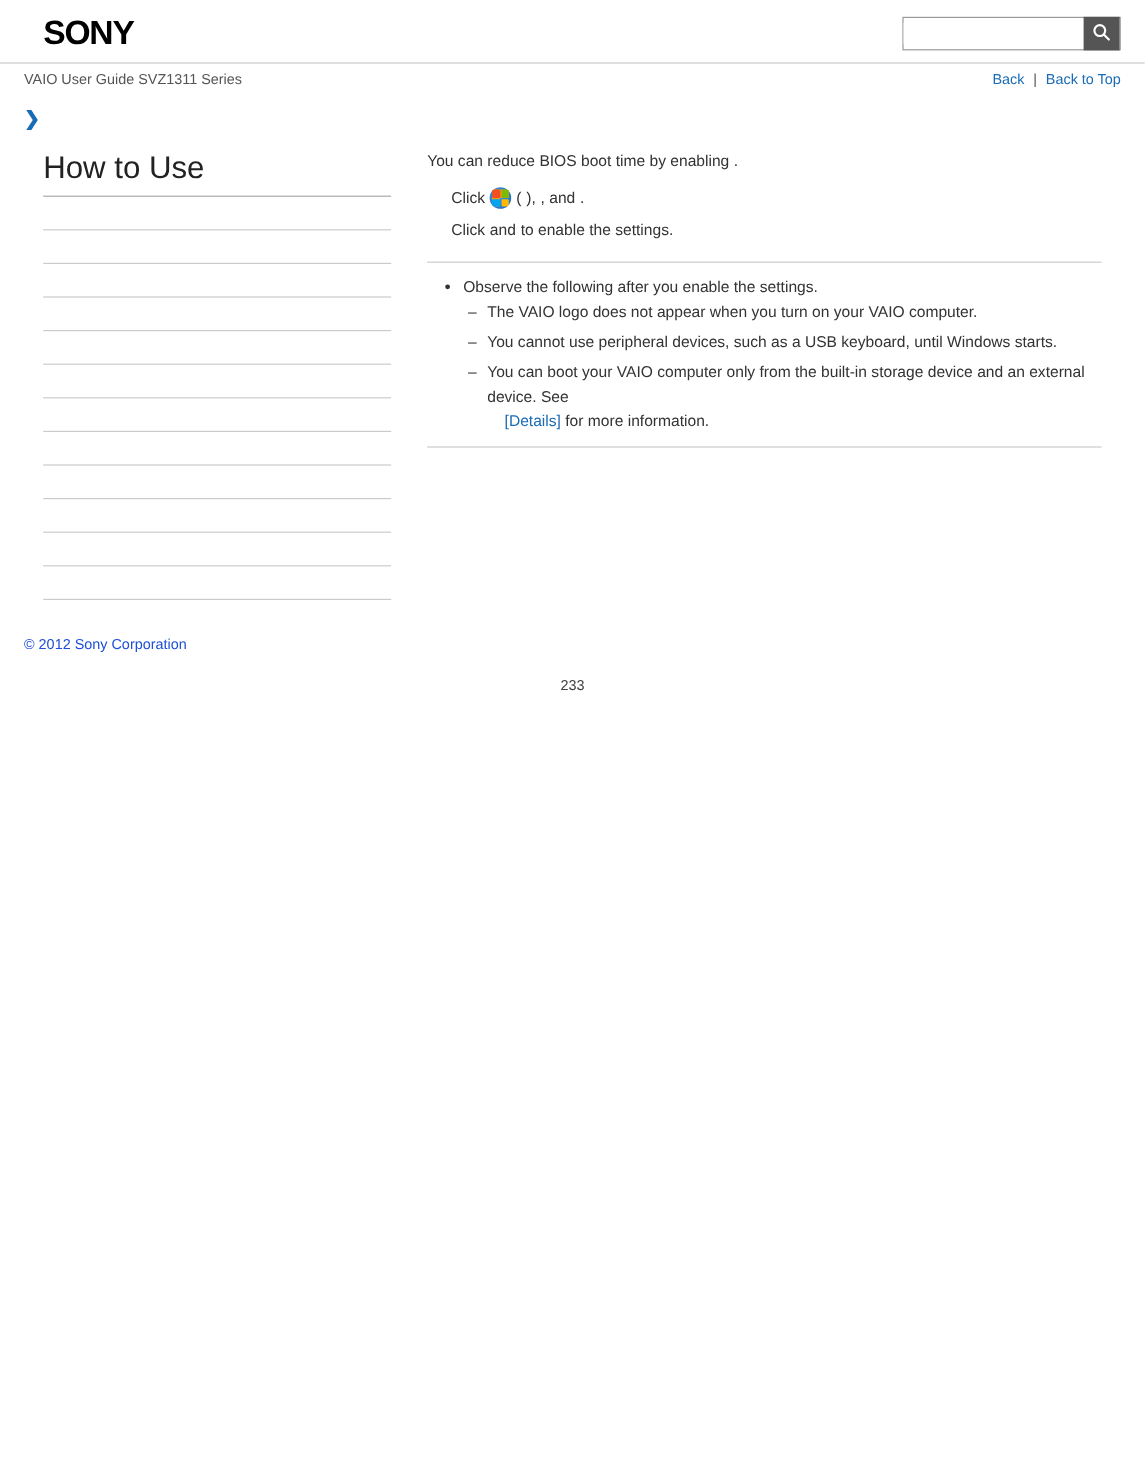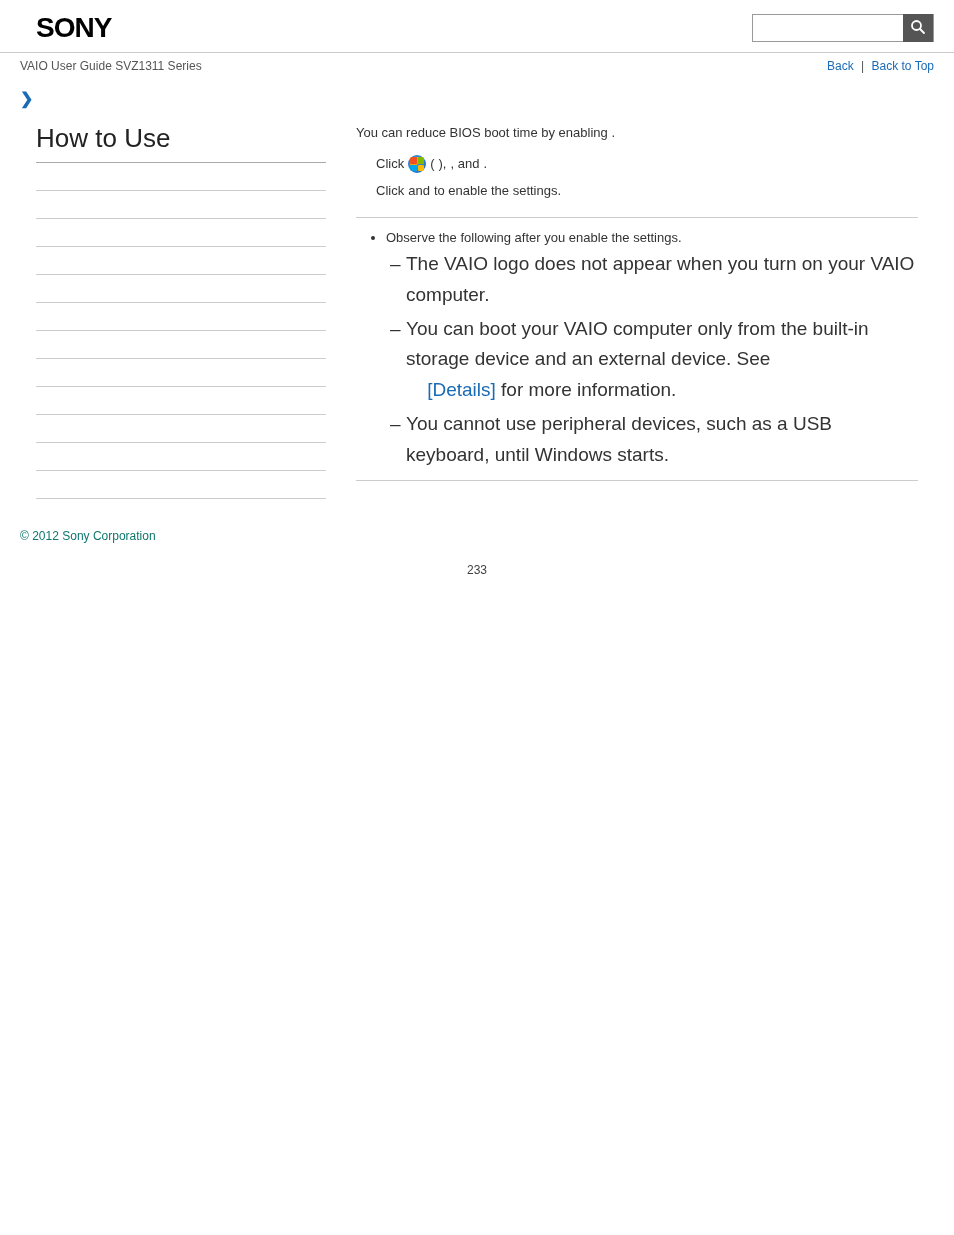--- a/index.html
+++ b/index.html
@@ -181,21 +181,21 @@
       list-style: disc;
       margin-left: 20px;
       margin-bottom: 6px;
       font-size: 13px;
       line-height: 1.6;
     }
     .sub-bullet {
       list-style: none;
       margin-left: 20px;
       margin-bottom: 4px;
-      font-size: 19px;
+      font-size: 13px;
       line-height: 1.6;
       position: relative;
     }
     .sub-bullet::before {
       content: '–';
       position: absolute;
       left: -16px;
     }
 
     .details-link {
@@ -206,21 +206,21 @@
     .content-divider {
       border: none;
       border-top: 1px solid #ccc;
       margin: 10px 0;
     }
 
     
     #footer {
       padding: 20px 20px 10px 20px;
       font-size: 12px;
-      color: #0f766e;
+      color: #1d4ed8;
     }
 
     #page-number {
       text-align: center;
       font-size: 12px;
       color: #404040;
       padding: 10px 0;
     }
   </style>
 </head>
@@ -309,27 +309,27 @@
     <hr class="content-divider" style="margin-top: 16px;">
 
     <ul class="bullet-list">
       <li class="bullet-item">
         <span>Observe the following after you enable the settings.</span>
         <ul style="list-style:none; margin-left:0;">
           <li class="sub-bullet">
             The VAIO logo does not appear when you turn on your VAIO computer.
           </li>
           <li class="sub-bullet">
+            You cannot use peripheral devices, such as a USB keyboard, until Windows starts.
+          </li>
+          <li class="sub-bullet">
             You can boot your VAIO computer only from the built-in storage device and an external device. See<br>
             &nbsp;&nbsp;&nbsp;&nbsp;<a href="#" class="details-link">[Details]</a>
             <span>for more information.</span>
           </li>
-          <li class="sub-bullet">
-            You cannot use peripheral devices, such as a USB keyboard, until Windows starts.
-          </li>
         </ul>
       </li>
     </ul>
 
     <hr class="content-divider">
 
   </div>
 </div>
 
 <div id="footer">

